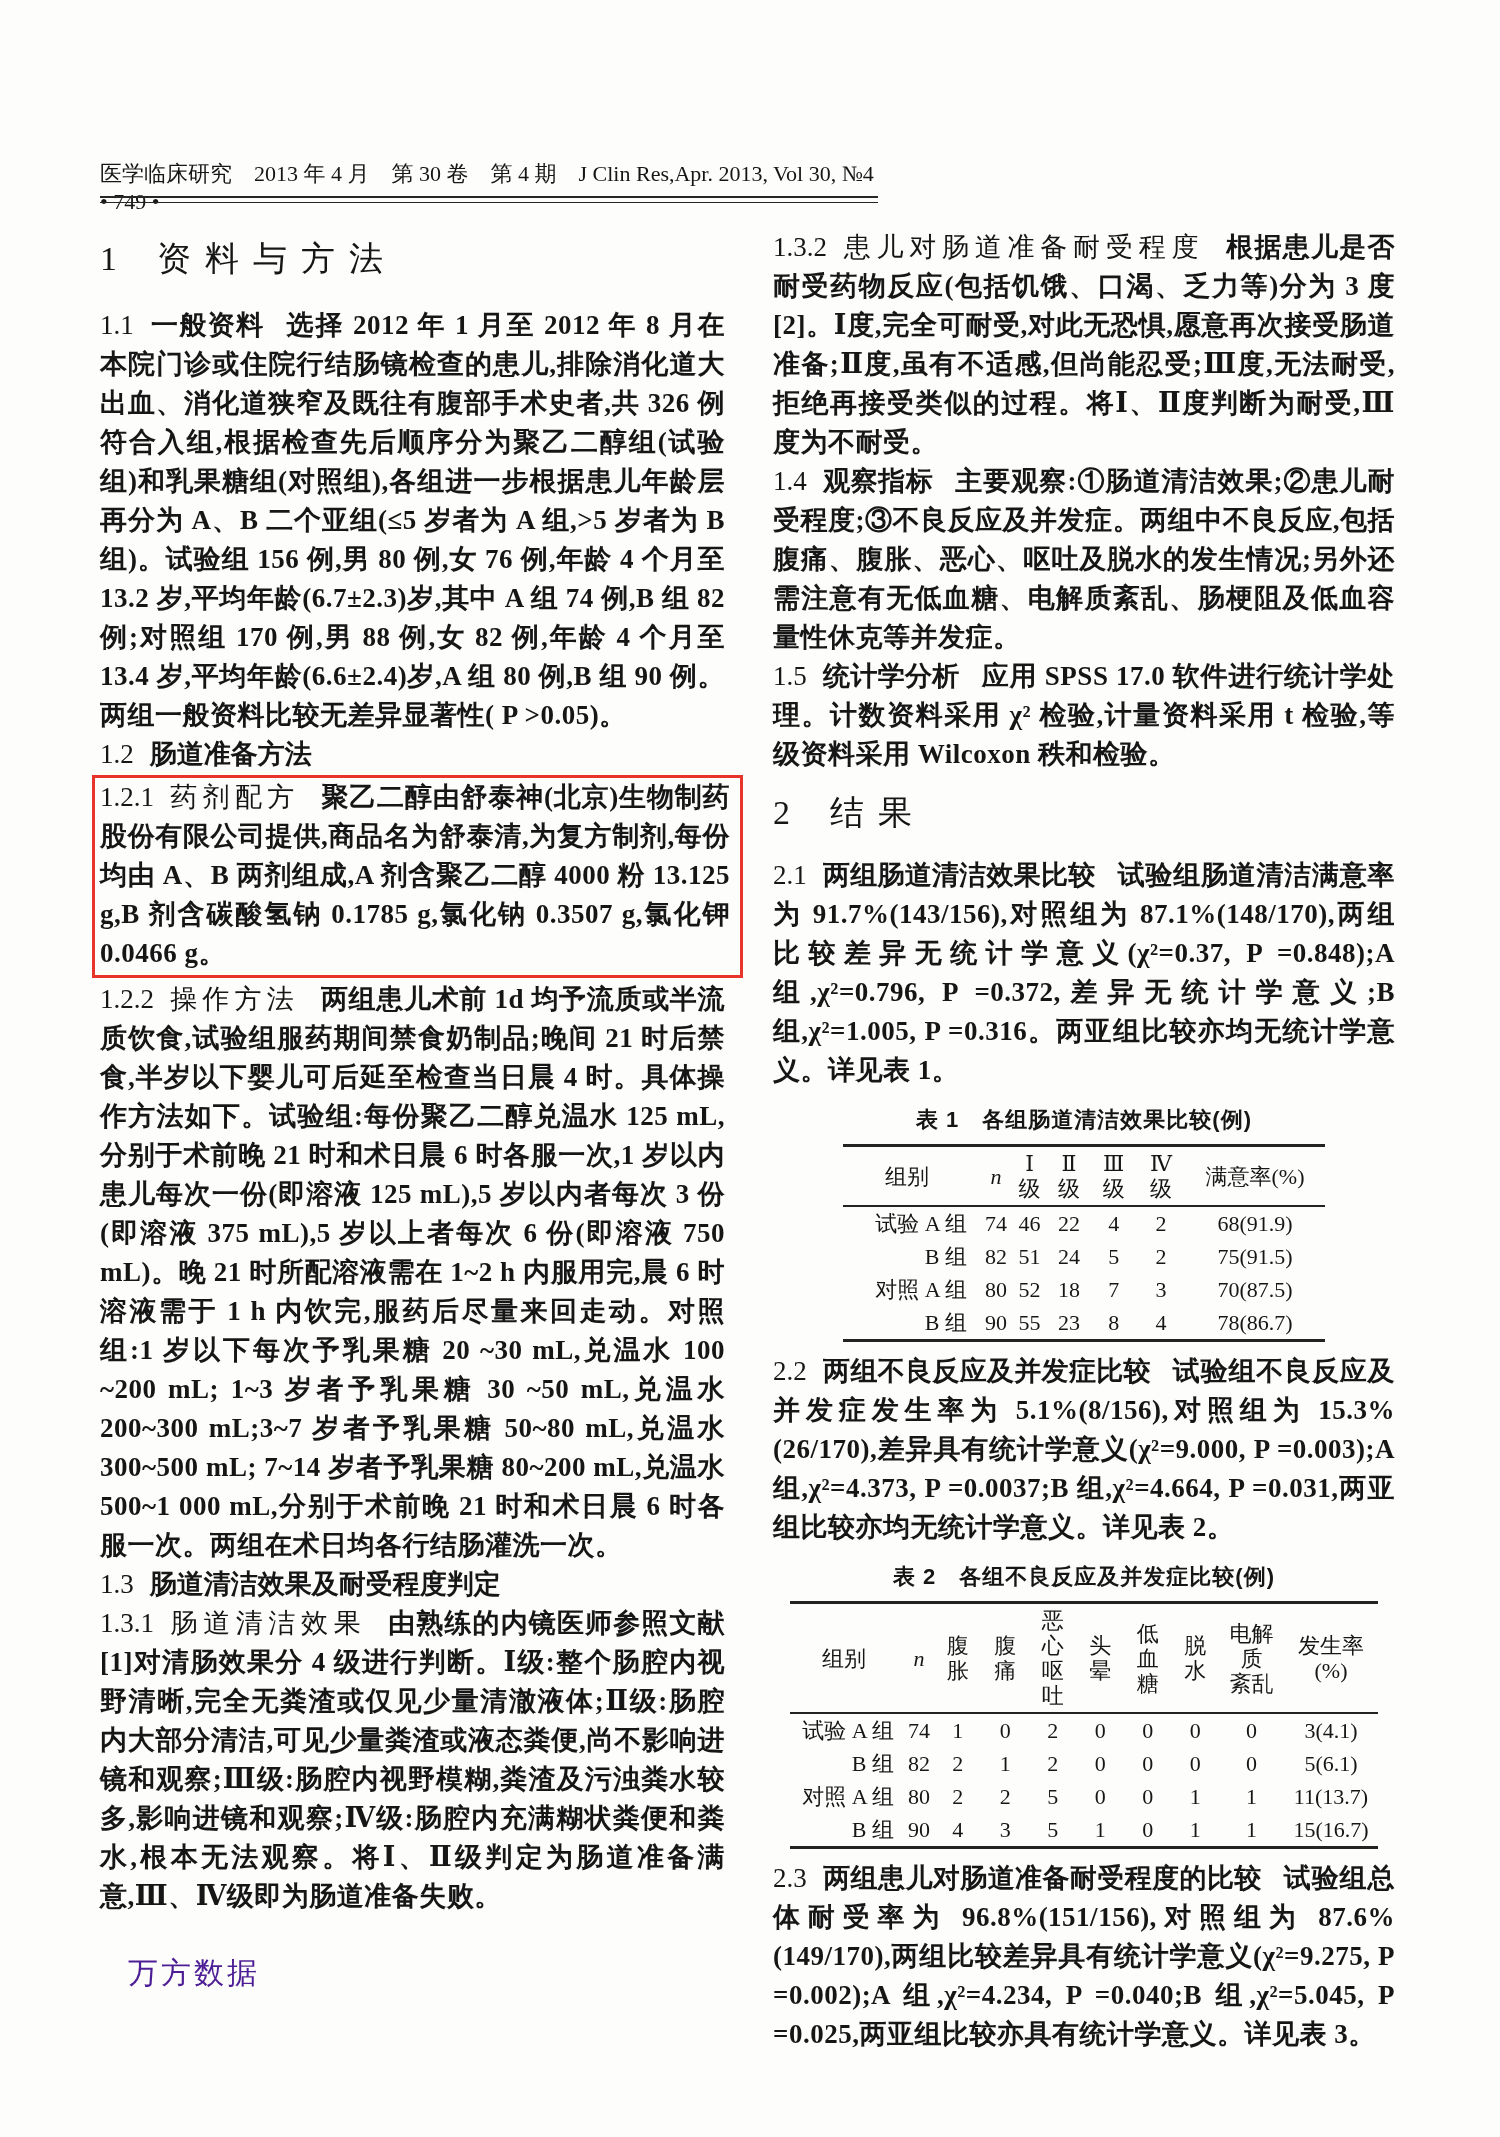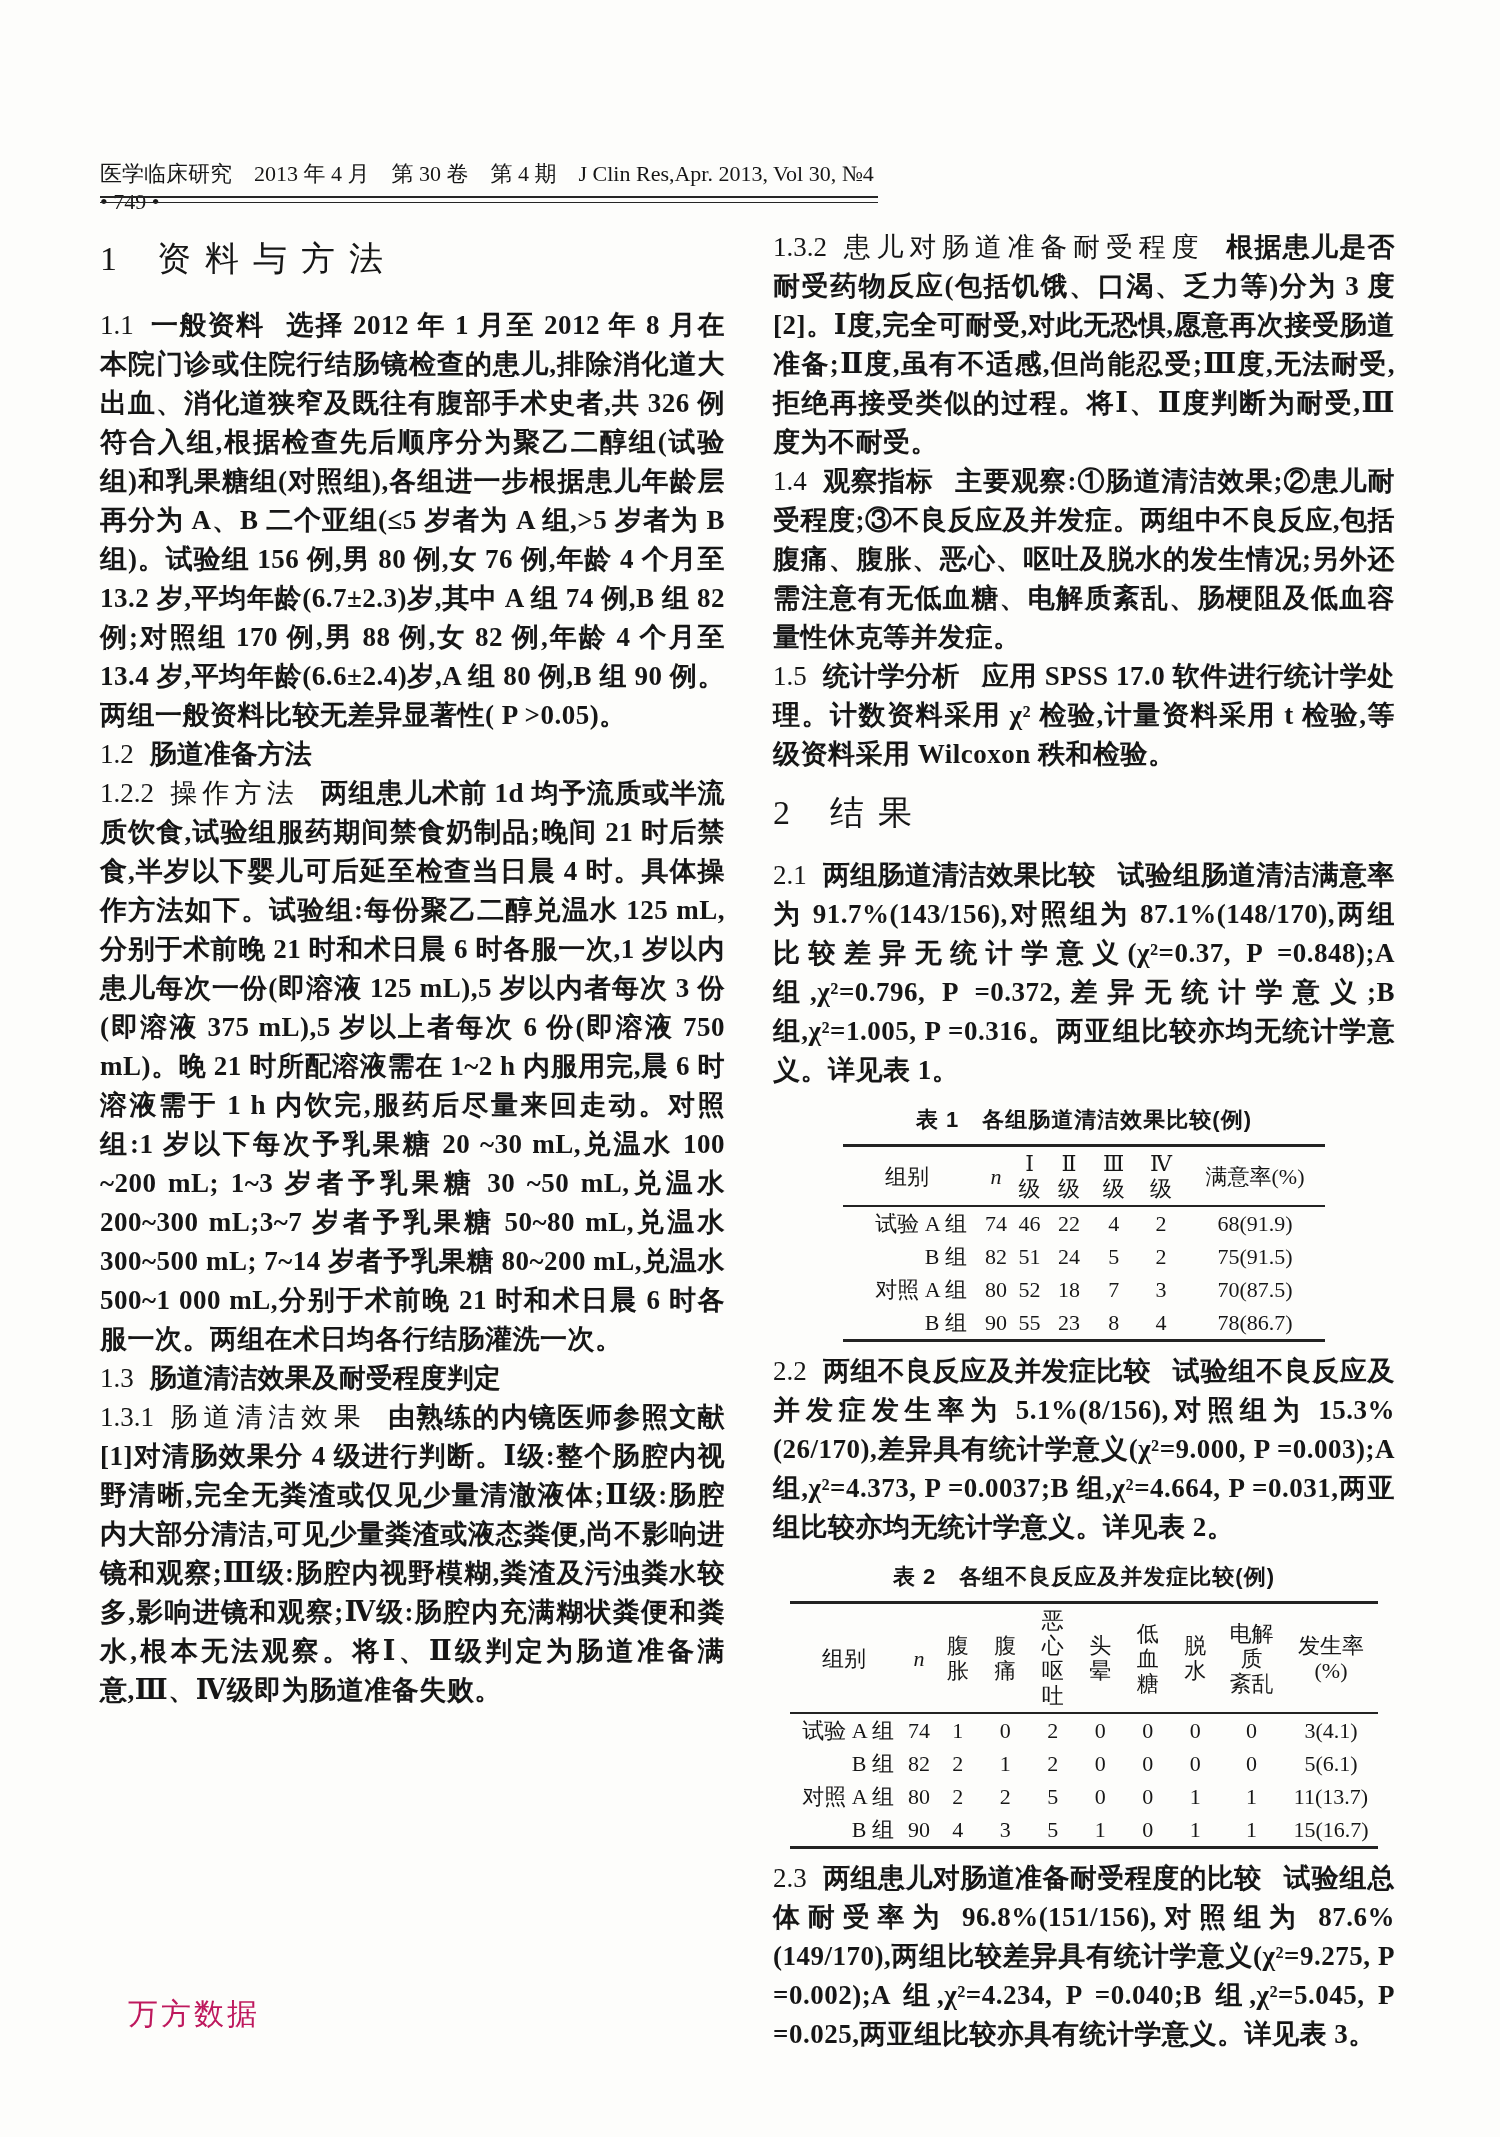--- a/index.html
+++ b/index.html
@@ -61,22 +61,22 @@
   .tbl1 { width:482px; }
   .tbl1 td:first-child, .tbl1 th:first-child { width:120px; padding-right:14px; }
   .tbl1 th:last-child { width:132px; }
   .tbl1 td { padding:5px 4px; }
   .tbl2 { width:588px; font-size:21px; line-height:24px; }
   .tbl2 td:first-child, .tbl2 th:first-child { width:100px; padding-right:10px; white-space:nowrap; }
   .tbl2 th:last-child { width:86px; }
   .tbl2 td { padding:5px 2px; }
   
   .watermark {
-    position:absolute; left:128px; top:1994px;
-    font-size:30px; color:#be185d; letter-spacing:3px;
+    position:absolute; left:128px; top:1953px;
+    font-size:30px; color:#4c1d95; letter-spacing:3px;
   }
 </style>
 </head>
 <body>
 
 <div class="page">
 
   <div class="header">
     <span>医学临床研究　2013 年 4 月　第 30 卷　第 4 期　J Clin Res,Apr. 2013, Vol 30, №4</span>
     <span>• 749 •</span>
@@ -84,20 +84,23 @@
   <div class="header-rule"></div>
 
   <div class="col col-left">
 
     <h2 class="big-h"><span class="sec-num">1</span><span class="big-title">资料与方法</span></h2>
 
     <p class="para"><span class="sec-num">1.1</span><span class="sec-title t2">一般资料</span><span class="sec-body">选择 2012 年 1 月至 2012 年 8 月在本院门诊或住院行结肠镜检查的患儿,排除消化道大出血、消化道狭窄及既往有腹部手术史者,共 326 例符合入组,根据检查先后顺序分为聚乙二醇组(试验组)和乳果糖组(对照组),各组进一步根据患儿年龄层再分为 A、B 二个亚组(≤5 岁者为 A 组,&gt;5 岁者为 B 组)。试验组 156 例,男 80 例,女 76 例,年龄 4 个月至 13.2 岁,平均年龄(6.7±2.3)岁,其中 A 组 74 例,B 组 82 例;对照组 170 例,男 88 例,女 82 例,年龄 4 个月至 13.4 岁,平均年龄(6.6±2.4)岁,A 组 80 例,B 组 90 例。两组一般资料比较无差异显著性( P &gt;0.05)。</span></p>
 
     <p class="para"><span class="sec-num">1.2</span><span class="sec-title t2">肠道准备方法</span></p>
 
+    <div class="red-box">
+      <p class="para"><span class="sec-num">1.2.1</span><span class="sec-title t3">药剂配方</span><span class="sec-body">聚乙二醇由舒泰神(北京)生物制药股份有限公司提供,商品名为舒泰清,为复方制剂,每份均由 A、B 两剂组成,A 剂含聚乙二醇 4000 粉 13.125 g,B 剂含碳酸氢钠 0.1785 g,氯化钠 0.3507 g,氯化钾 0.0466 g。</span></p>
+    </div>
 
     <p class="para"><span class="sec-num">1.2.2</span><span class="sec-title t3">操作方法</span><span class="sec-body">两组患儿术前 1d 均予流质或半流质饮食,试验组服药期间禁食奶制品;晚间 21 时后禁食,半岁以下婴儿可后延至检查当日晨 4 时。具体操作方法如下。试验组:每份聚乙二醇兑温水 125 mL,分别于术前晚 21 时和术日晨 6 时各服一次,1 岁以内患儿每次一份(即溶液 125 mL),5 岁以内者每次 3 份(即溶液 375 mL),5 岁以上者每次 6 份(即溶液 750 mL)。晚 21 时所配溶液需在 1~2 h 内服用完,晨 6 时溶液需于 1 h 内饮完,服药后尽量来回走动。对照组:1 岁以下每次予乳果糖 20 ~30 mL,兑温水 100 ~200 mL; 1~3 岁者予乳果糖 30 ~50 mL,兑温水 200~300 mL;3~7 岁者予乳果糖 50~80 mL,兑温水 300~500 mL; 7~14 岁者予乳果糖 80~200 mL,兑温水 500~1 000 mL,分别于术前晚 21 时和术日晨 6 时各服一次。两组在术日均各行结肠灌洗一次。</span></p>
 
     <p class="para"><span class="sec-num">1.3</span><span class="sec-title t2">肠道清洁效果及耐受程度判定</span></p>
 
     <p class="para"><span class="sec-num">1.3.1</span><span class="sec-title t3">肠道清洁效果</span><span class="sec-body">由熟练的内镜医师参照文献[1]对清肠效果分 4 级进行判断。Ⅰ级:整个肠腔内视野清晰,完全无粪渣或仅见少量清澈液体;Ⅱ级:肠腔内大部分清洁,可见少量粪渣或液态粪便,尚不影响进镜和观察;Ⅲ级:肠腔内视野模糊,粪渣及污浊粪水较多,影响进镜和观察;Ⅳ级:肠腔内充满糊状粪便和粪水,根本无法观察。将Ⅰ、Ⅱ级判定为肠道准备满意,Ⅲ、Ⅳ级即为肠道准备失败。</span></p>
 
   </div>
 
   <div class="col col-right">

